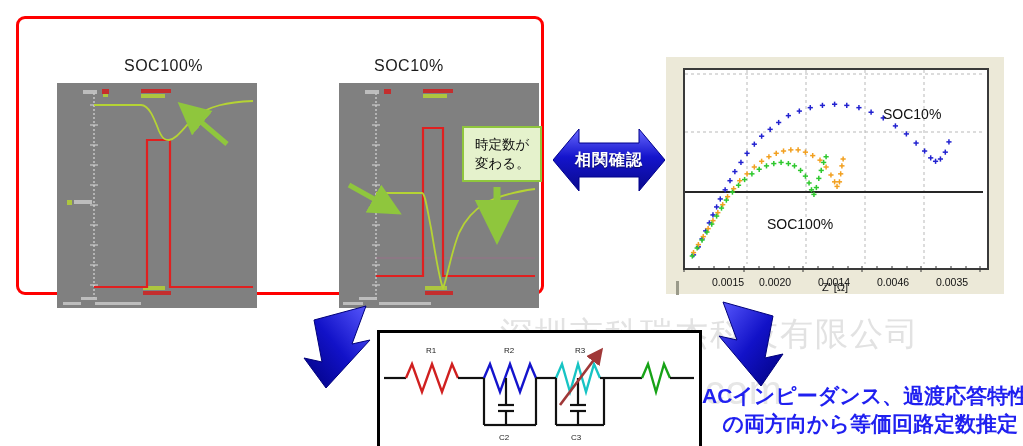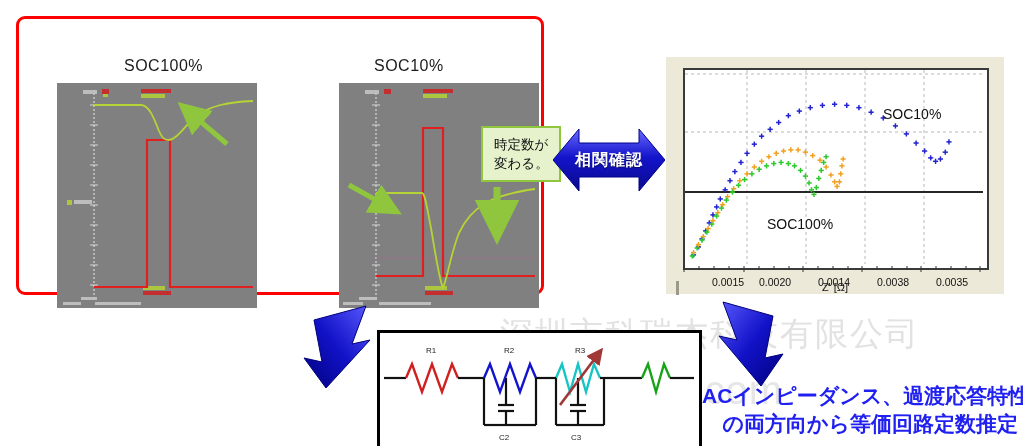--- a/index.html
+++ b/index.html
@@ -20,21 +20,21 @@
   
   .scope{position:absolute;background:#808080;overflow:hidden;}
   #scope-a{left:38px;top:64px;width:200px;height:225px;}
   #scope-b{left:320px;top:64px;width:200px;height:225px;}
 
   .scope svg{display:block;}
 
   
   .callout{position:absolute;background:#e5f2cc;border:2px solid #8fc63d;
            color:#101010;font-size:13.5px;line-height:1.42;
-           padding:7px 10px 7px 11px;white-space:pre;margin-left:19px;}
+           padding:7px 10px 7px 11px;white-space:pre;}
   #callout-emf{left:148px;top:128px;}
   #callout-tau{left:443px;top:107px;}
 
   
   #corr-arrow{left:553px;top:125px;width:112px;height:70px;}
   #corr-arrow .lbl{position:absolute;left:0;top:0;width:112px;height:70px;
        display:flex;align-items:center;justify-content:center;
        color:#ffffff;font-size:16px;font-weight:bold;letter-spacing:1px;
        text-shadow:0 1px 1px rgba(0,0,0,.55);}
 
@@ -421,21 +421,21 @@
       <line x1="253" y1="0" x2="253" y2="3.5"></line>
         <line x1="268" y1="0" x2="268" y2="3.5"></line>
       <line x1="283" y1="0" x2="283" y2="3.5"></line>
       <line x1="297" y1="0" x2="297" y2="6"></line>
     </g>
   </svg>
 
   <div class="axis-tick-label" style="left:34px;top:219px;padding-left:12px;">0.0015</div>
   <div class="axis-tick-label" style="left:93px;top:219px;">0.0020</div>
   <div class="axis-tick-label" style="left:152px;top:219px;">0.0014</div>
-  <div class="axis-tick-label" style="left:211px;top:219px;">0.0038</div>
+  <div class="axis-tick-label" style="left:211px;top:219px;">0.0046</div>
   <div class="axis-tick-label" style="left:270px;top:219px;">0.0035</div>
 
   <div id="xaxis-title">Z' [Ω]</div>
   <div id="nyq-sidebar"></div>
 </div>
 
 <div class="abs" id="wm-cn">深圳市科瑞杰科技有限公司</div>
 <div class="abs" id="wm-en">keruijie6681688.com</div>
 
 <div class="abs" id="circuit-box">

